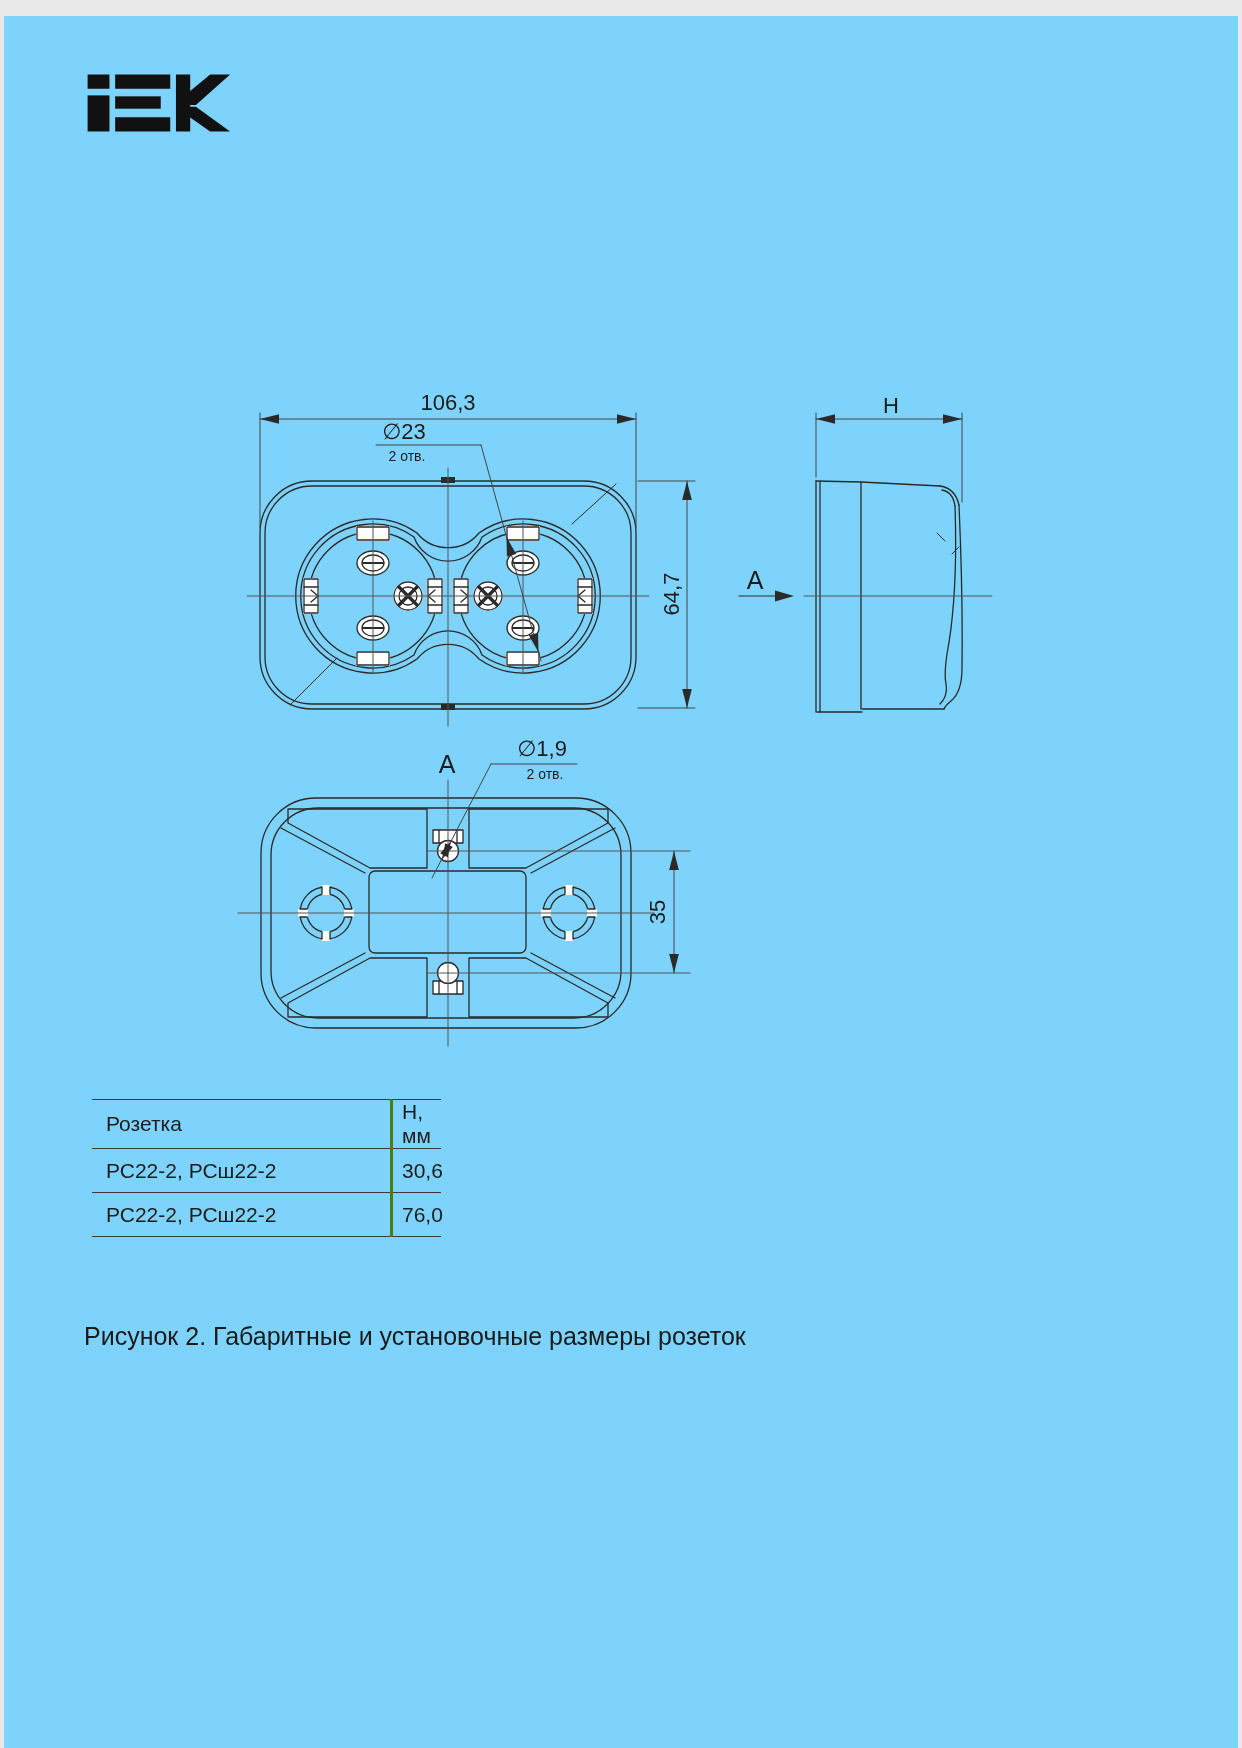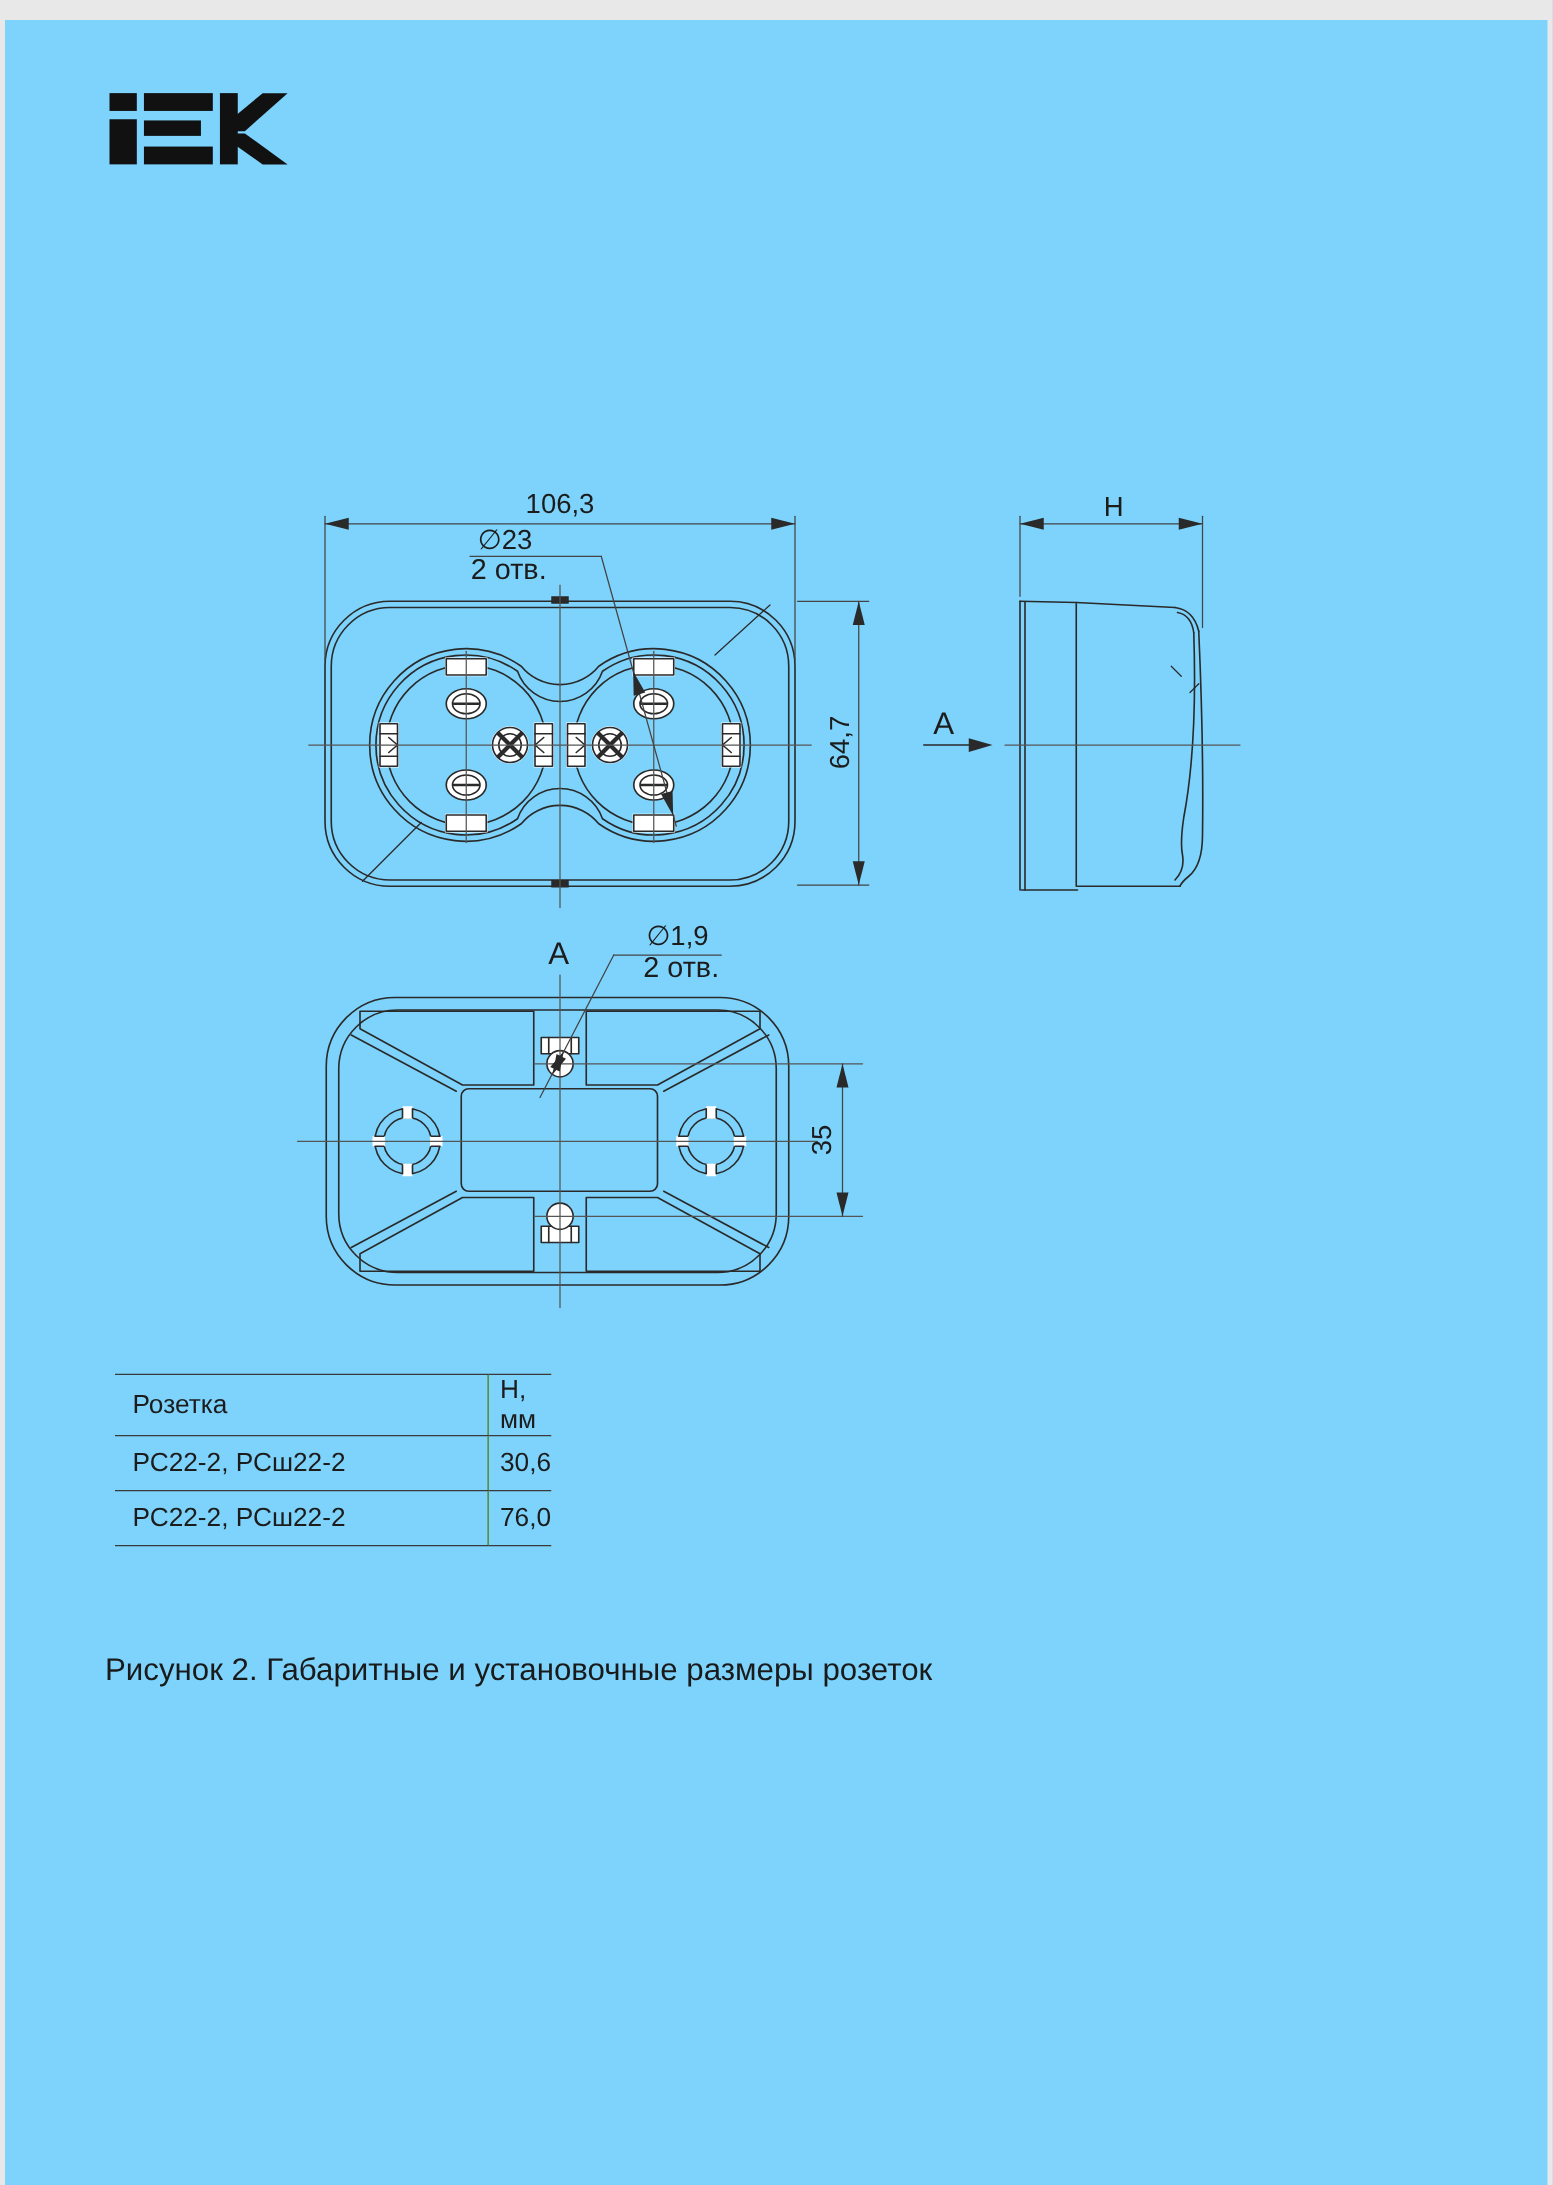--- a/index.html
+++ b/index.html
@@ -10,34 +10,34 @@
   }
   #drawing-svg{position:absolute;left:0;top:0;}
   .lbl{
     position:absolute;transform:translate(-50%,-50%);
     font-family:"Liberation Sans",sans-serif;color:#1c1c1c;
     white-space:nowrap;line-height:1;
   }
   .lbl.rot{transform:translate(-50%,-50%) rotate(-90deg);}
   .dim-22{font-size:22px;}
   .dim-24{font-size:25px;}
-  .dim-17{font-size:23px;}
+  .dim-17{font-size:14px;}
   
   #spec-table{
     position:absolute;left:88px;top:1083px;width:349px;
     border-collapse:collapse;table-layout:fixed;
     font-size:21px;color:#1c1c1c;
   }
   #spec-table td{
     padding:0 0 0 14px;vertical-align:middle;
     border-bottom:1px solid #3a3a3a;
   }
   #spec-table tr.hdr td{height:40px;border-top:1px solid #3a3a3a;}
   #spec-table tr.row td{height:43px;}
-  #spec-table td.col-h{border-left:1px solid #4d7c0f;padding-left:9px;}
+  #spec-table td.col-h{border-left:3px solid #4d7c0f;padding-left:9px;}
   #spec-table td.col-model{width:284px;}
   #caption{
     position:absolute;left:80px;top:1306px;font-size:25px;color:#1a1a1a;
   }
   #logo{position:absolute;left:76px;top:56px;}
 </style>
 </head>
 <body>
 
 <div id="page">

